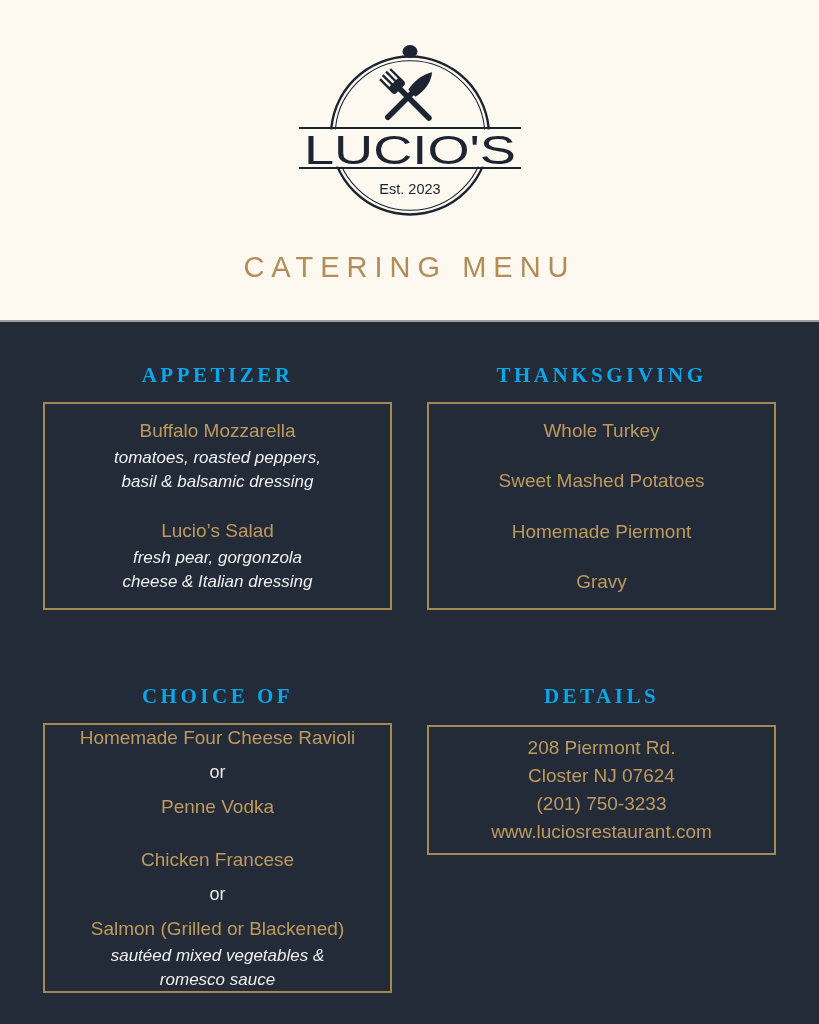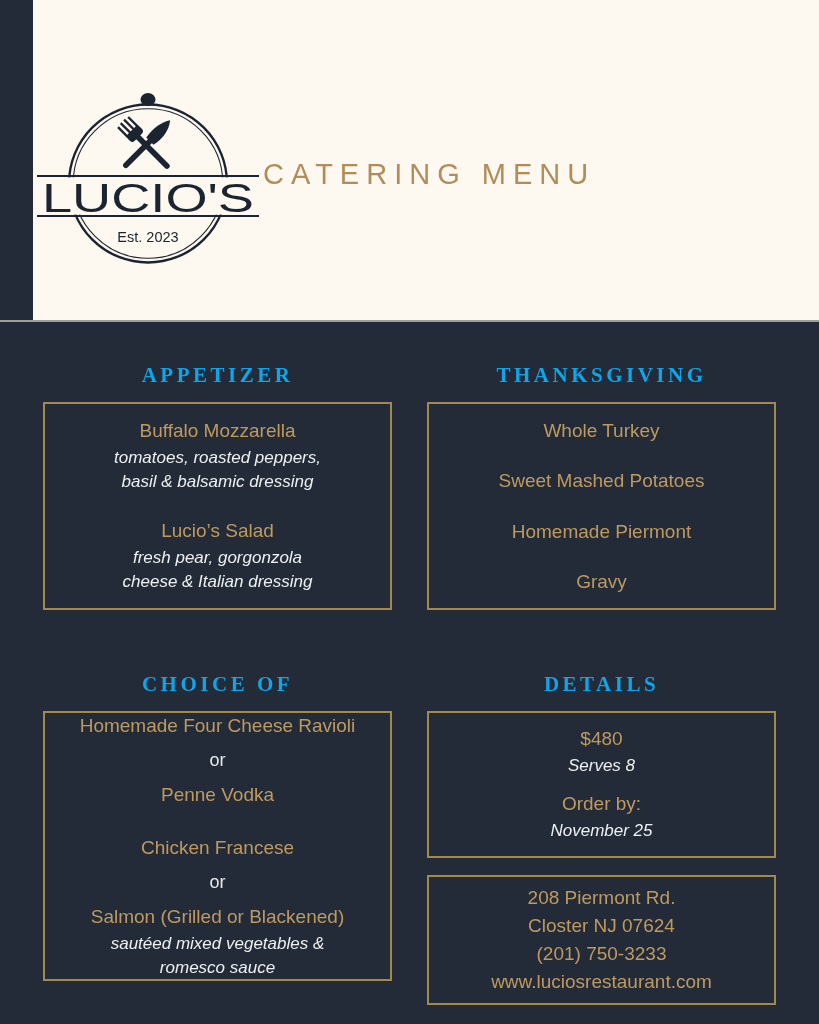--- a/index.html
+++ b/index.html
@@ -7,21 +7,21 @@
     width:819px;height:1024px;
     font-family:"Liberation Sans",sans-serif;
     background:#222b37;
     -webkit-font-smoothing:antialiased;
   }
   .poster{width:819px;height:1024px;overflow:hidden;}
 
   
   .top{
     height:320px;background:#fdf8f0;
-    display:flex;flex-direction:row;align-items:center;margin-left:33px;
+    display:flex;flex-direction:column;align-items:center;
   }
   .logo-wrap{margin-top:38px;width:230px;height:187px;}
   .tagline{
     margin-top:27px;
     font-size:29px;line-height:30px;
     letter-spacing:7px;
     color:#b28d58;font-weight:500;
     white-space:nowrap;
   }
   .section-divider{height:2px;background:#9e9e9e;}
@@ -167,26 +167,20 @@
         <div class="item-name">Salmon (Grilled or Blackened)</div>
         <div class="item-desc">
           <div>sautéed mixed vegetables &amp;</div>
           <div>romesco sauce</div>
         </div>
       </div>
     </div>
 
     <div class="row2">
       <h3 class="col-header">DETAILS</h3>
-      <div class="box box-details-top">
-        <div class="item-name">$480</div>
-        <div class="item-desc">Serves 8</div>
-        <div class="item-name details-gap">Order by:</div>
-        <div class="item-desc">November 25</div>
-      </div>
       <div class="box box-details-bottom">
         <div class="addr-line">208 Piermont Rd.</div>
         <div class="addr-line">Closter NJ 07624</div>
         <div class="addr-line">(201) 750-3233</div>
         <div class="addr-line">www.luciosrestaurant.com</div>
       </div>
     </div>
 
   </div>
 </div>

